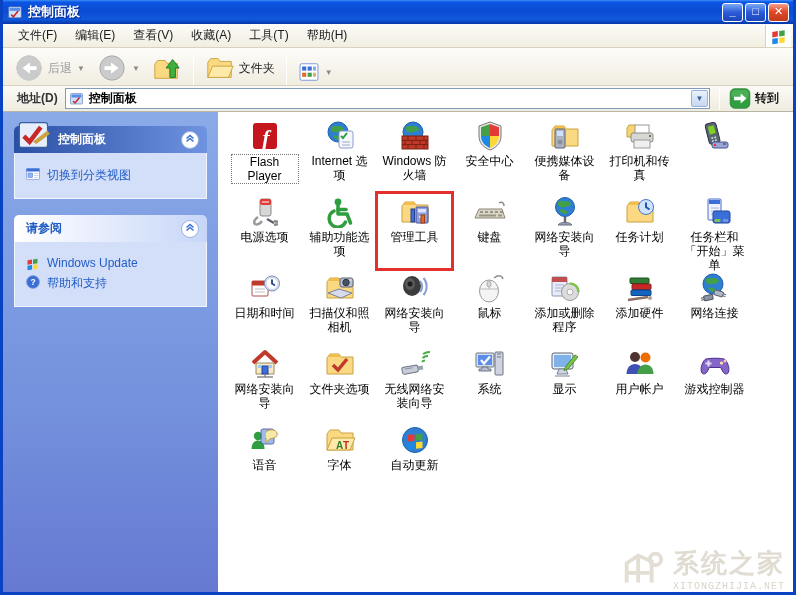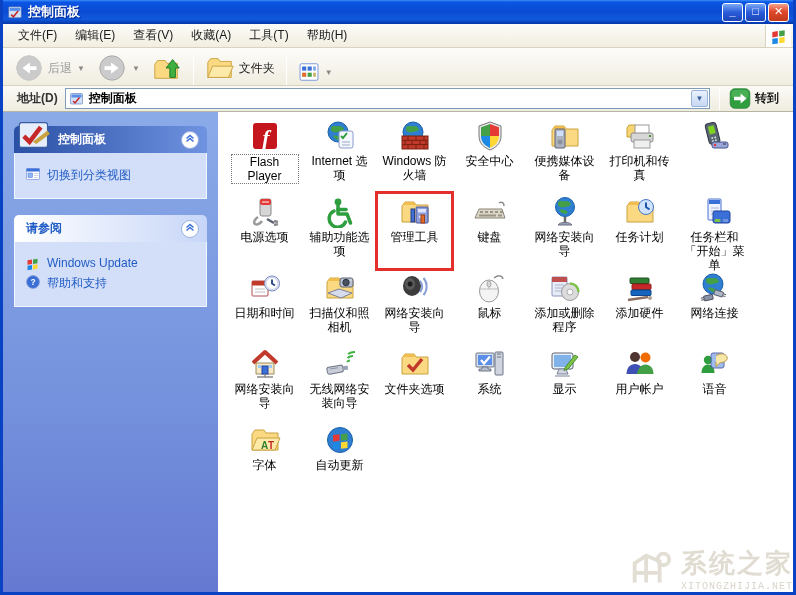--- a/index.html
+++ b/index.html
@@ -62,21 +62,21 @@
 
   .main { flex:1; background:#fff; position:relative; overflow:hidden; }
   .grid { display:grid; grid-template-columns:repeat(7,75px); grid-auto-rows:76px; padding:5px 0 0 9px; }
   .item { width:75px; display:flex; flex-direction:column; align-items:center; padding-top:3px; position:relative; cursor:pointer; }
   .item .iconwrap { width:32px; height:32px; flex:0 0 32px; }
   .item .label { margin-top:2px; max-width:68px; text-align:center; font-size:12px; line-height:14px; color:#000; }
   .item.sel .label { border:1px dotted #777; padding:0 1px; }
   .item.hl { outline:3px solid #e3302d; outline-offset:-1px; }
 
   
-  .wm { position:absolute; right:0; bottom:0px; display:flex; align-items:flex-end; gap:2px; opacity:.6; pointer-events:none; }
+  .wm { position:absolute; right:8px; bottom:0px; display:flex; align-items:flex-end; gap:2px; opacity:.6; pointer-events:none; }
   .wm .wm-logo { width:58px; height:46px; }
   .wm .wm-txt { text-align:left; color:#c4bcab; }
   .wm .wm-t1 { font-size:26px; font-weight:bold; letter-spacing:2px; color:#cdc5b3; text-shadow:0 1px 0 #fff; }
   .wm .wm-t2 { font-size:10px; letter-spacing:1px; color:#c0b8a6;font-family:Liberation Mono, monospace; }
 
   
   .statusbar { height:22px; flex:0 0 22px; background:#f1efe2; border-top:1px solid #fff; box-shadow:0 -1px 0 #b8b4a4; display:flex; align-items:center; padding:0 2px 0 8px; color:#1a1a1a; }
   .status-text { flex:1; }
   .status-pane { width:150px; height:18px; border-left:1px solid #c9c5b2; }
   .grip { width:13px; height:13px; margin-left:2px; align-self:flex-end;
@@ -564,47 +564,47 @@
                 <rect x="9" y="17" width="3" height="3" fill="#9ecbff"></rect>
                 <rect x="20" y="17" width="3" height="3" fill="#9ecbff"></rect>
                 <path d="M16 26v3M8 29h16" stroke="#8a8a8a" stroke-width="1.5"></path>
               </svg>
             </span>
             <div class="label">网络安装向导</div>
           </div>
           <div class="item">
             <span class="iconwrap">
               <svg viewBox="0 0 32 32">
+                <path d="M3 10l3-4h9l2 3h12v17H3z" fill="#fbd983" stroke="#caa23f"></path>
+                <path d="M3 10l3-4h9l2 3H3z" fill="#f0bd4e"></path>
+                <path d="M9 17l5 5 9-11" stroke="#c0392b" stroke-width="3.5" fill="none"></path>
+              </svg>
+            </span>
+            <div class="label">文件夹选项</div>
+          </div>
+          <div class="item">
+            <span class="iconwrap">
+              <svg viewBox="0 0 32 32">
                 <g transform="rotate(-10 12 21)">
                   <rect x="3" y="18" width="16" height="7" rx="2" fill="#c8cdd8" stroke="#6d7484"></rect>
                   <rect x="19" y="19.5" width="5" height="4" fill="#9aa2b4"></rect>
                   <path d="M6 20h8" stroke="#8a93a8"></path>
                 </g>
                 <g stroke="#3faf3f" stroke-width="2" fill="none">
                   <path d="M23 14a4 4 0 0 1 3-1.5"></path>
                   <path d="M23.5 10a8 8 0 0 1 5.5-2"></path>
                   <path d="M24 6a12 12 0 0 1 7-2"></path>
                 </g>
               </svg>
             </span>
             <div class="label">无线网络安装向导</div>
           </div>
           <div class="item">
             <span class="iconwrap">
               <svg viewBox="0 0 32 32">
-                <path d="M3 10l3-4h9l2 3h12v17H3z" fill="#fbd983" stroke="#caa23f"></path>
-                <path d="M3 10l3-4h9l2 3H3z" fill="#f0bd4e"></path>
-                <path d="M9 17l5 5 9-11" stroke="#c0392b" stroke-width="3.5" fill="none"></path>
-              </svg>
-            </span>
-            <div class="label">文件夹选项</div>
-          </div>
-          <div class="item">
-            <span class="iconwrap">
-              <svg viewBox="0 0 32 32">
                 <rect x="21" y="4" width="8" height="23" rx="1" fill="#cfd4e0" stroke="#6d7484"></rect>
                 <path d="M23 6h4M23 9h4" stroke="#6d7484"></path>
                 <rect x="2" y="5" width="18" height="14" rx="1" fill="#d8deea" stroke="#6d7484"></rect>
                 <rect x="4" y="7" width="14" height="10" fill="#5b8ee8"></rect>
                 <path d="M7 12l3 3.5 6-7" stroke="#fff" stroke-width="2.2" fill="none"></path>
                 <path d="M8 19h6v2h3v2H5v-2h3z" fill="#b8c0d4" stroke="#6d7484"></path>
               </svg>
             </span>
             <div class="label">系统</div>
           </div>
@@ -623,20 +623,31 @@
           <div class="item">
             <span class="iconwrap">
               <svg viewBox="0 0 32 32">
                 <circle cx="11" cy="9" r="5" fill="#4e342e"></circle>
                 <path d="M2.5 26c0-6.5 4-10 8.5-10s8.5 3.5 8.5 10z" fill="#3f51b5"></path>
                 <circle cx="21.5" cy="9.5" r="5" fill="#ef6c00"></circle>
                 <path d="M13 26c.8-5.5 4-9.5 8.5-9.5 4.5 0 8 3.5 8 9.5z" fill="#43a047"></path>
               </svg>
             </span>
             <div class="label">用户帐户</div>
+          </div>
+          <div class="item">
+            <span class="iconwrap">
+              <svg viewBox="0 0 32 32">
+                <path d="M7 11c-3 1-6 9-4.5 13 1 3 4.5 2.5 6-1l1.8-3.5h11.4L23.5 23c1.5 3.5 5 4 6 1C31 20 28 12 25 11c-2.5-1-15.5-1-18 0z" fill="#8566c8" stroke="#4a2f8e"></path>
+                <circle cx="22.5" cy="15" r="1.6" fill="#ffe9a8"></circle>
+                <circle cx="26" cy="13" r="1.6" fill="#ffc0b8"></circle>
+                <path d="M9.5 12.5v6M6.5 15.5h6" stroke="#e0e0f0" stroke-width="2"></path>
+              </svg>
+            </span>
+            <div class="label">游戏控制器</div>
           </div>
           <div class="item">
             <span class="iconwrap">
               <svg viewBox="0 0 32 32">
                 <circle cx="9" cy="12" r="4.2" fill="#2f9e3f"></circle>
                 <path d="M2.5 25c0-5.5 3-8.5 6.5-8.5s6.5 3 6.5 8.5z" fill="#2f9e3f"></path>
                 <rect x="12" y="5" width="13" height="15" rx="2" fill="#8fb0e8" stroke="#44519e" opacity=".85"></rect>
                 <path d="M17 8c4-3.5 10-2.5 11 1 1 3-2 5.5-6.5 5.5L17 18.5v-4.5" fill="#f8e8a8" stroke="#b89a4a"></path>
               </svg>
             </span>

